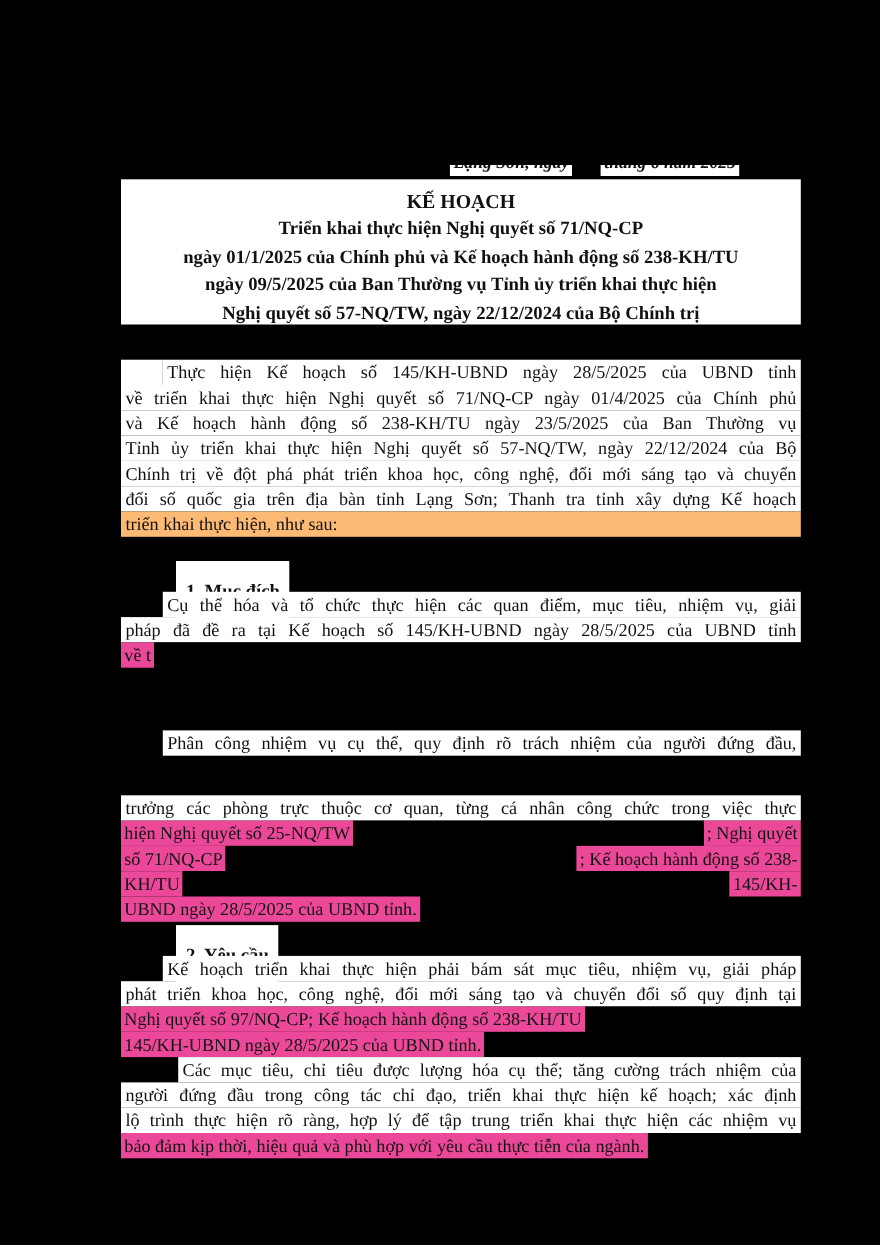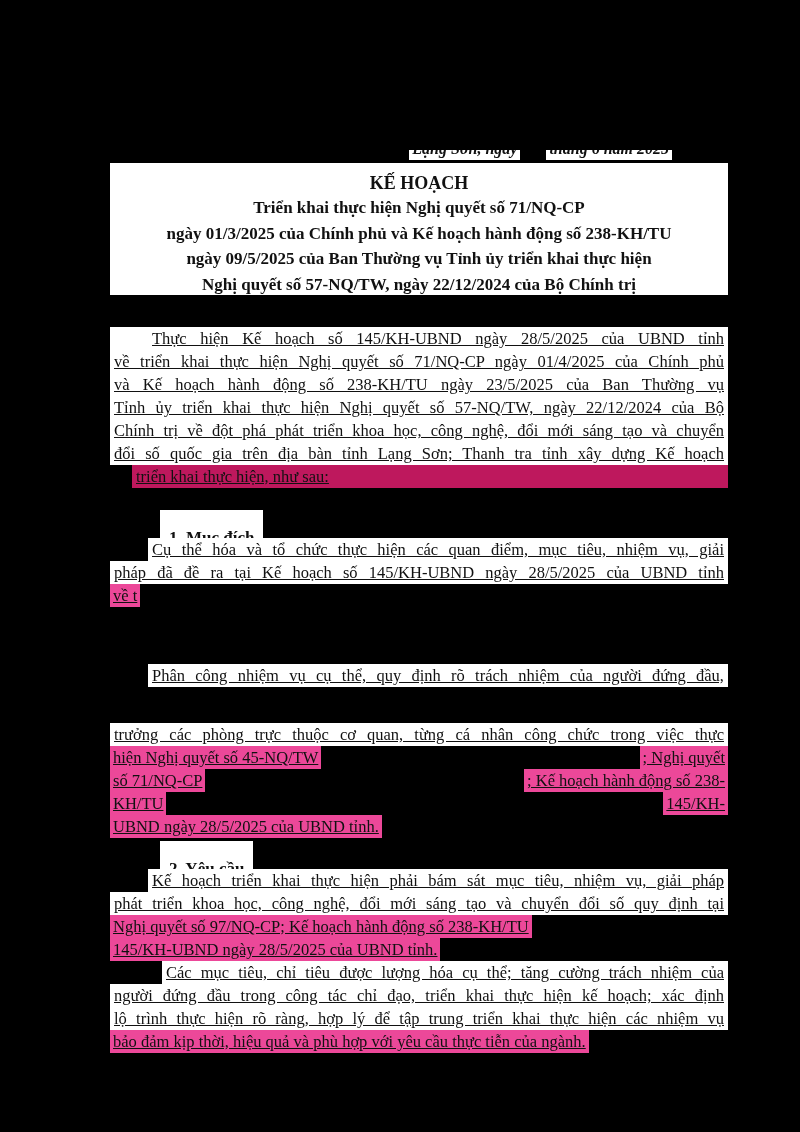--- a/index.html
+++ b/index.html
@@ -14,24 +14,24 @@
   .dategap{width:26px;}
 
   
   .hdr{position:absolute;left:110px;top:163px;width:618px;height:132px;background:#fff;
        text-align:center;font-weight:bold;}
   .hdr .big{font-size:18px;line-height:24px;padding-top:8px;}
   .hdr .sub{font-size:17px;line-height:25.5px;}
 
   
   .row{position:absolute;left:110px;width:618px;height:23px;display:flex;
-       font-size:16.5px;line-height:23px;text-decoration:underline;}
+       font-size:16.5px;line-height:23px;}
   .wt{background:#ec4899;white-space:nowrap;padding:0 3px;}          
   .wj{background:#fff;flex:1;text-align:justify;text-align-last:justify;padding:0 4px;}
-  .wl{background:#be185d;flex:1;text-align:left;padding:0 4px;margin-left:22px;}
+  .wl{background:#fdba74;flex:1;text-align:left;padding:0 4px;}
   .sp {width:38px;}                                               
   .spw{width:38px;background:#fff;}                               
   .spc{width:52px;}                                               
   .gap{flex:1;background:#000;}                                   
   .end{flex:1;}                                                   
 
   
   .h{position:absolute;left:160px;background:#fff;font-weight:bold;font-size:17px;
      line-height:28px;height:28px;padding:14px 9px;white-space:nowrap;}
 </style>
@@ -44,21 +44,21 @@
     <div class="dateline">
       <span class="wt">Lạng Sơn, ngày</span>
       <span class="dategap"></span>
       <span class="wt">tháng 6 năm 2025</span>
     </div>
   </div>
 
   <div class="hdr">
     <div class="big">KẾ HOẠCH</div>
     <div class="sub">Triển khai thực hiện Nghị quyết số 71/NQ-CP</div>
-    <div class="sub">ngày 01/3/2025 của Chính phủ và Kế hoạch hành động số 238-KH/TU</div>
+    <div class="sub">ngày 01/1/2025 của Chính phủ và Kế hoạch hành động số 238-KH/TU</div>
     <div class="sub">ngày 09/5/2025 của Ban Thường vụ Tỉnh ủy triển khai thực hiện</div>
     <div class="sub">Nghị quyết số 57-NQ/TW, ngày 22/12/2024 của Bộ Chính trị</div>
   </div>
 
   <div class="row" style="top:327px">
       <span class="spw"></span>
       <span class="wj">Thực hiện Kế hoạch số 145/KH-UBND ngày 28/5/2025 của UBND tỉnh</span>
     </div>
   <div class="row" style="top:350px">
       <span class="wj">về triển khai thực hiện Nghị quyết số 71/NQ-CP ngày 01/4/2025 của Chính phủ</span>
@@ -94,21 +94,21 @@
     </div>
 
   <div class="row" style="top:664px">
       <span class="sp"></span>
       <span class="wj">Phân công nhiệm vụ cụ thể, quy định rõ trách nhiệm của người đứng đầu,</span>
     </div>
   <div class="row" style="top:723px">
       <span class="wj">trưởng các phòng trực thuộc cơ quan, từng cá nhân công chức trong việc thực</span>
     </div>
   <div class="row" style="top:746px">
-      <span class="wt">hiện Nghị quyết số 45-NQ/TW</span>
+      <span class="wt">hiện Nghị quyết số 25-NQ/TW</span>
       <span class="gap"></span>
       <span class="wt">; Nghị quyết</span>
     </div>
   <div class="row" style="top:769px">
       <span class="wt">số 71/NQ-CP</span>
       <span class="gap"></span>
       <span class="wt">; Kế hoạch hành động số 238-</span>
     </div>
   <div class="row" style="top:792px">
       <span class="wt">KH/TU</span>

